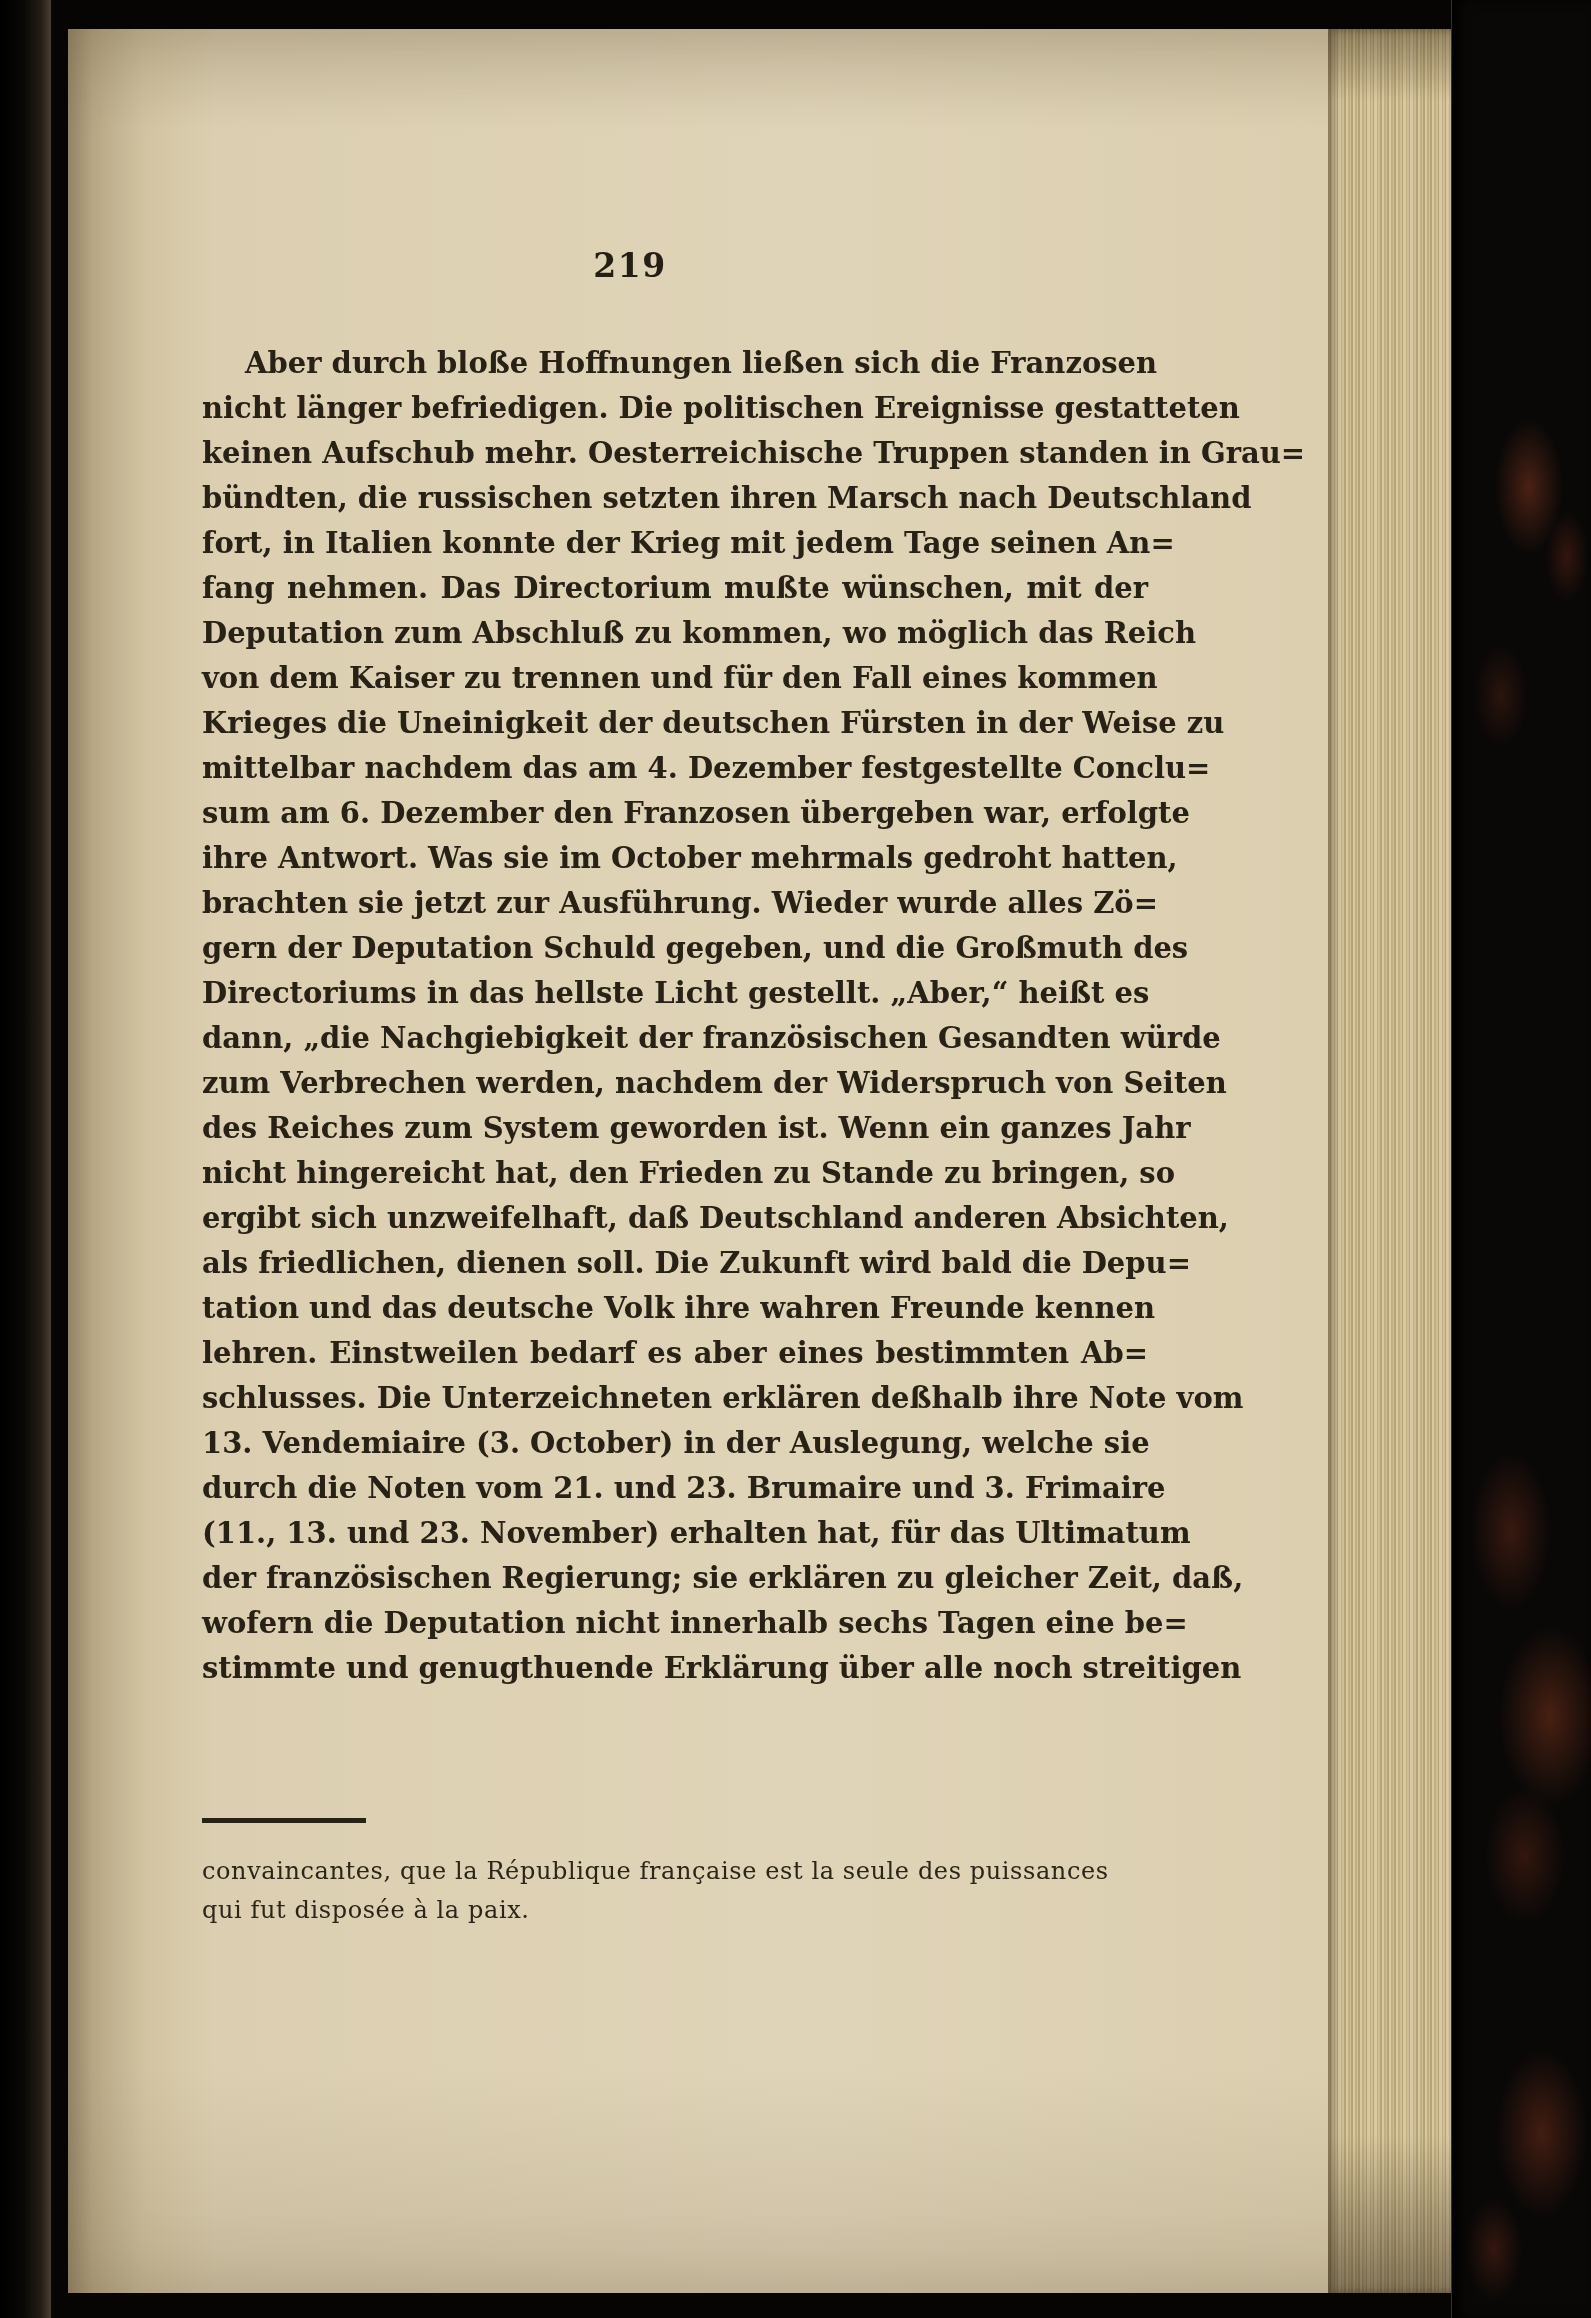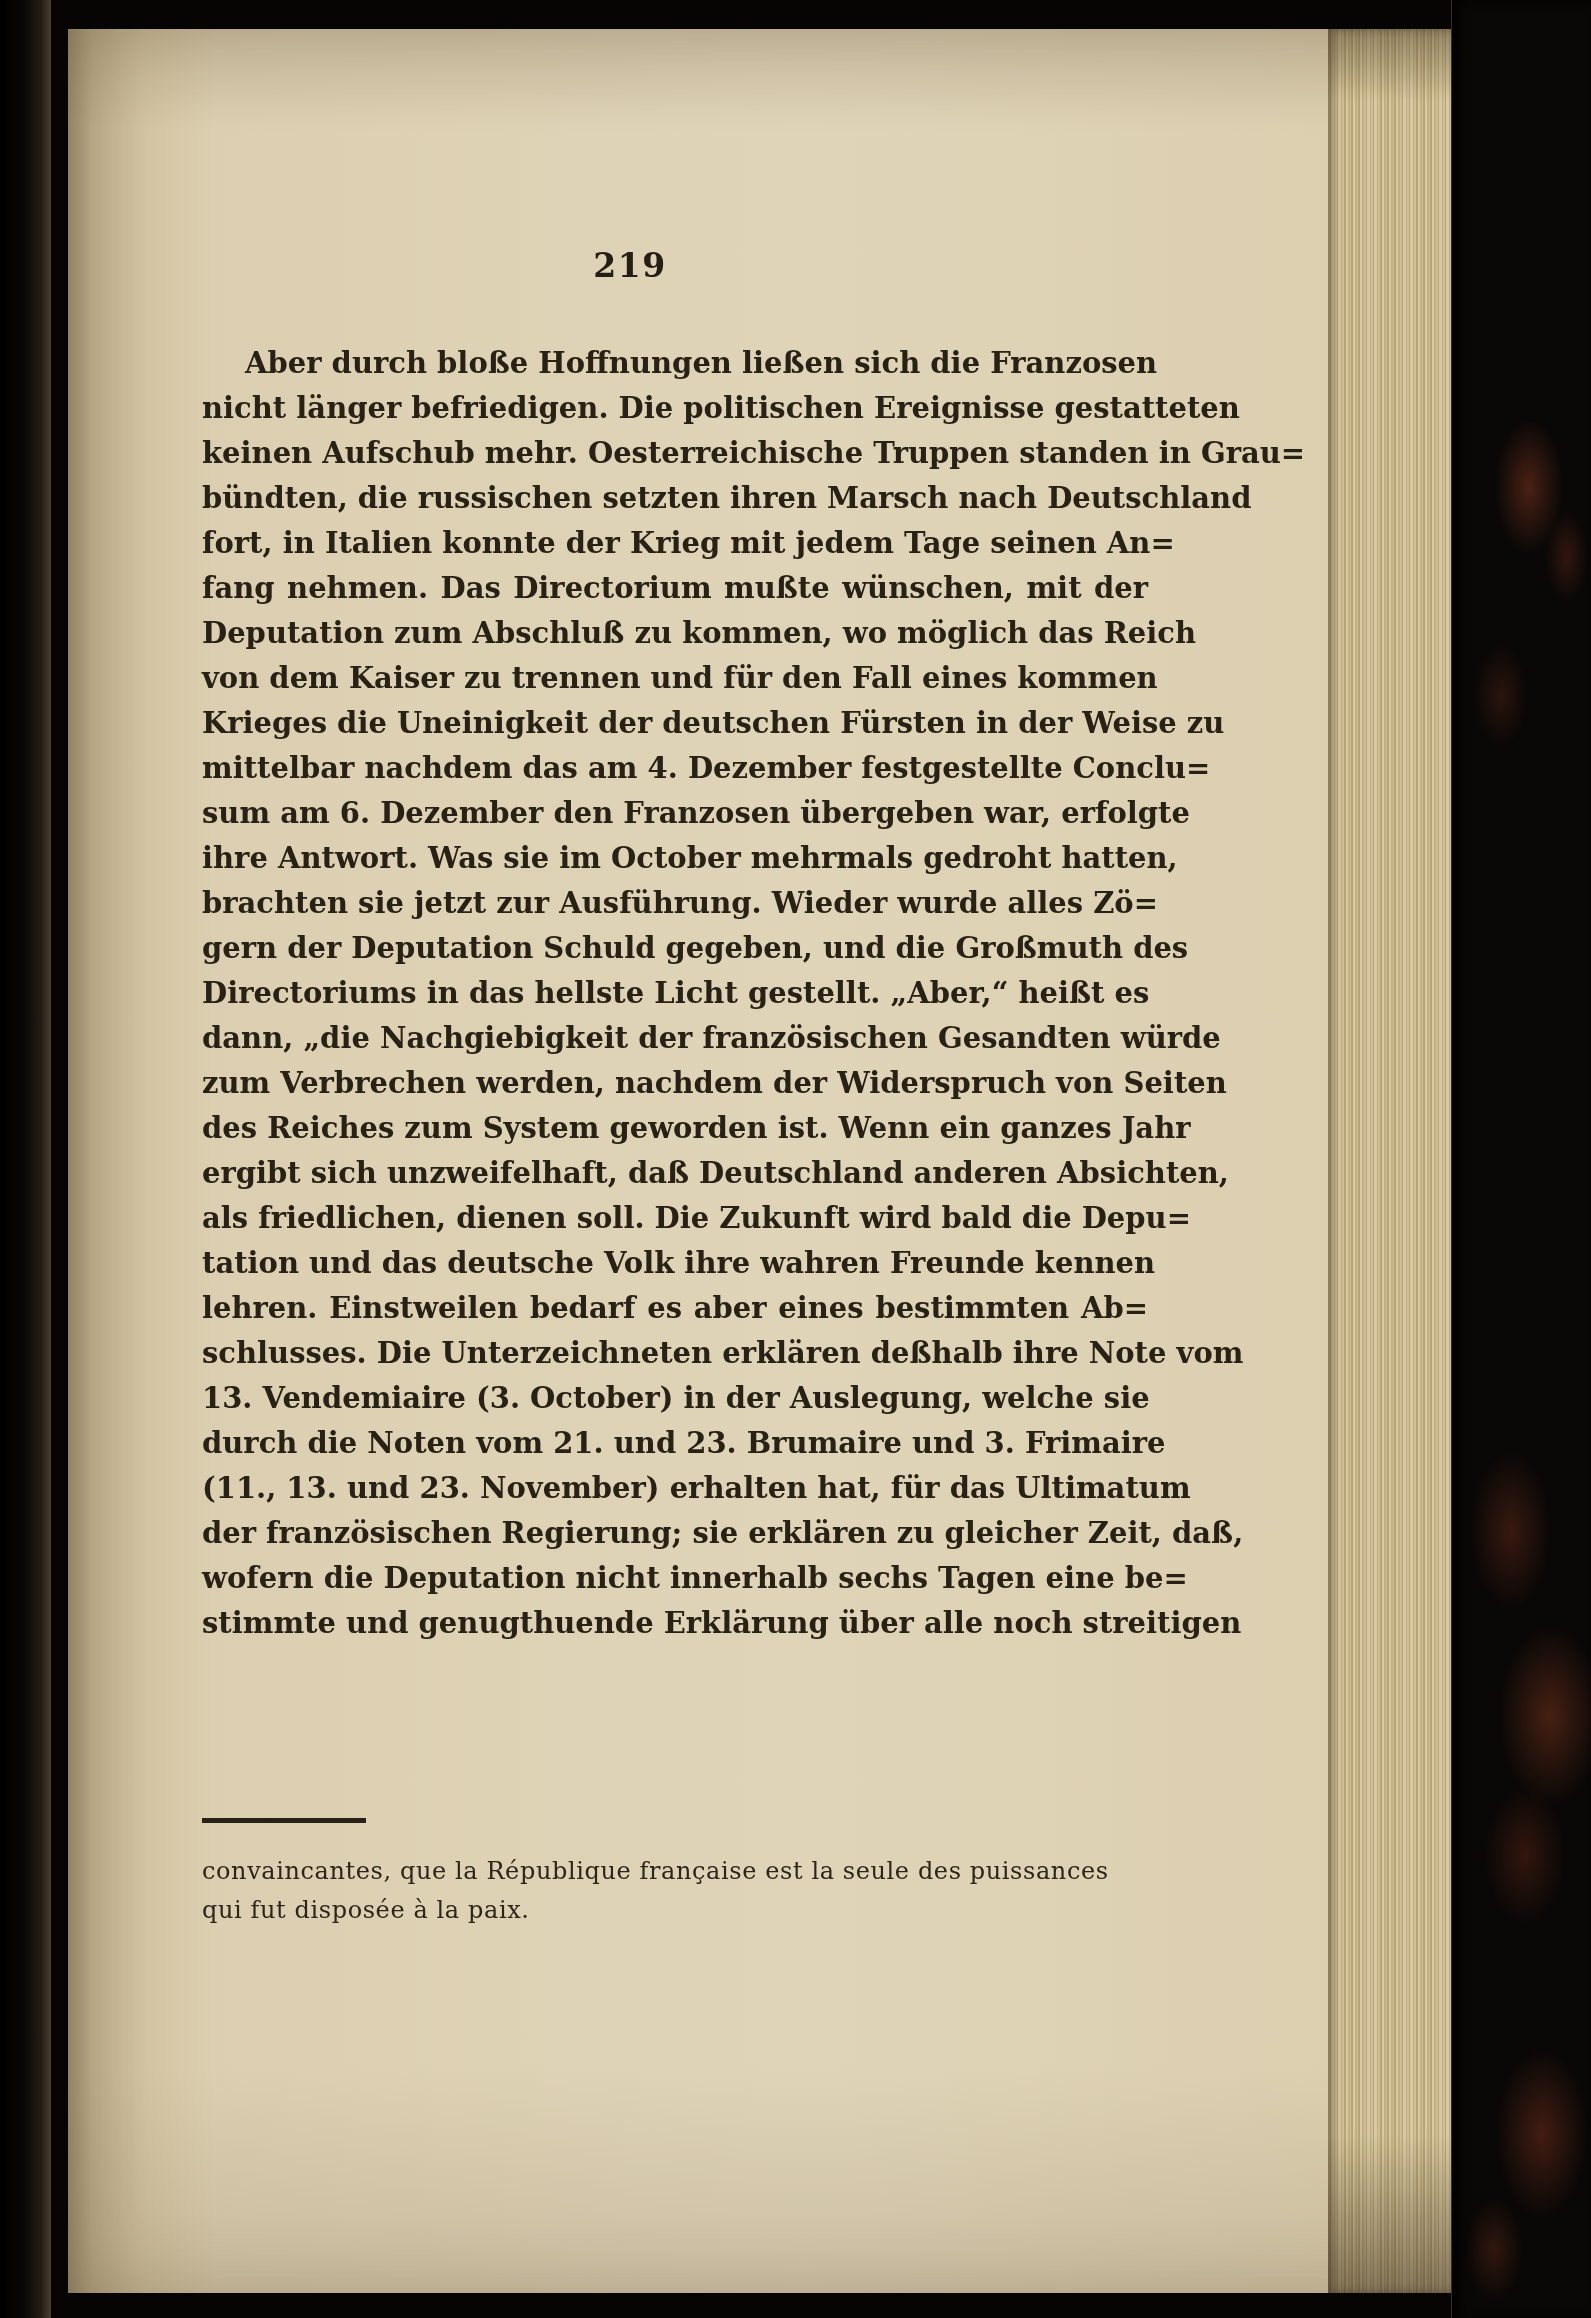--- a/index.html
+++ b/index.html
@@ -145,20 +145,21 @@
         <div class="text-line">Krieges die Uneinigkeit der deutschen Fürsten in der Weise zu</div>
         <div class="text-line">mittelbar nachdem das am 4. Dezember festgestellte Conclu=</div>
         <div class="text-line">sum am 6. Dezember den Franzosen übergeben war, erfolgte</div>
         <div class="text-line">ihre Antwort. Was sie im October mehrmals gedroht hatten,</div>
         <div class="text-line">brachten sie jetzt zur Ausführung. Wieder wurde alles Zö=</div>
         <div class="text-line">gern der Deputation Schuld gegeben, und die Großmuth des</div>
         <div class="text-line">Directoriums in das hellste Licht gestellt. „Aber,“ heißt es</div>
         <div class="text-line">dann, „die Nachgiebigkeit der französischen Gesandten würde</div>
         <div class="text-line">zum Verbrechen werden, nachdem der Widerspruch von Seiten</div>
         <div class="text-line">des Reiches zum System geworden ist. Wenn ein ganzes Jahr</div>
+        <div class="text-line">nicht hingereicht hat, den Frieden zu Stande zu bringen, so</div>
         <div class="text-line">ergibt sich unzweifelhaft, daß Deutschland anderen Absichten,</div>
         <div class="text-line">als friedlichen, dienen soll. Die Zukunft wird bald die Depu=</div>
         <div class="text-line">tation und das deutsche Volk ihre wahren Freunde kennen</div>
         <div class="text-line">lehren. Einstweilen bedarf es aber eines bestimmten Ab=</div>
         <div class="text-line">schlusses. Die Unterzeichneten erklären deßhalb ihre Note vom</div>
         <div class="text-line">13. Vendemiaire (3. October) in der Auslegung, welche sie</div>
         <div class="text-line">durch die Noten vom 21. und 23. Brumaire und 3. Frimaire</div>
         <div class="text-line">(11., 13. und 23. November) erhalten hat, für das Ultimatum</div>
         <div class="text-line">der französischen Regierung; sie erklären zu gleicher Zeit, daß,</div>
         <div class="text-line">wofern die Deputation nicht innerhalb sechs Tagen eine be=</div>

